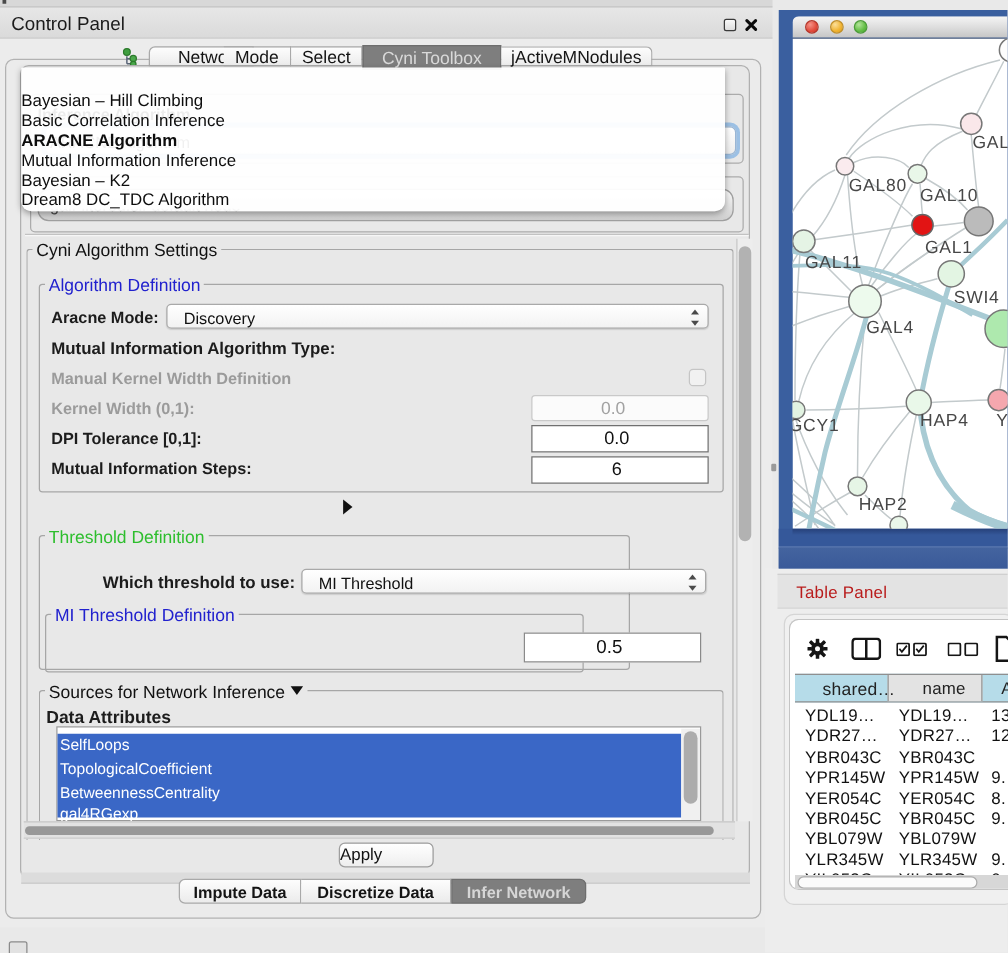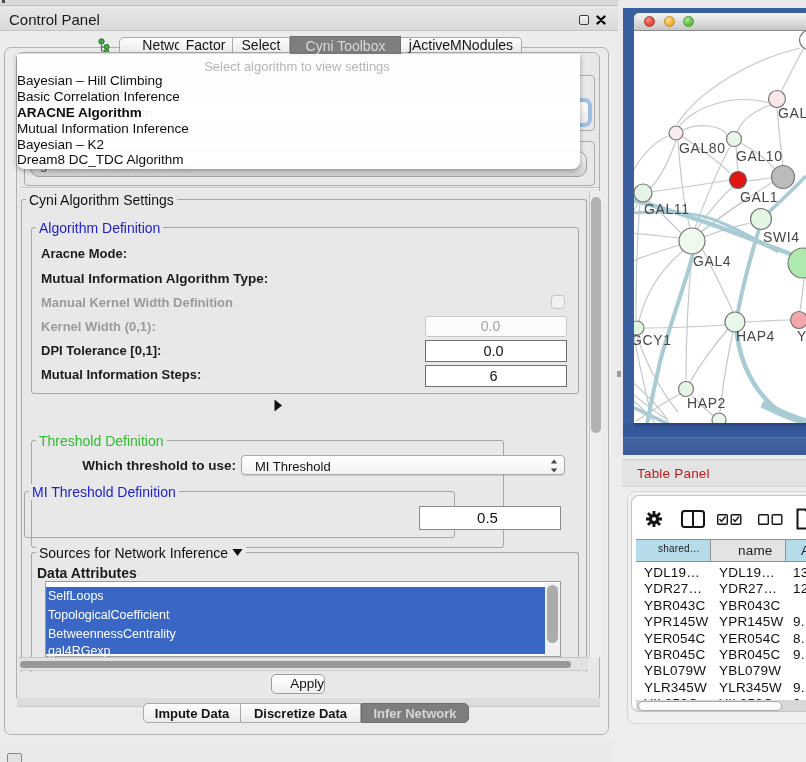--- a/index.html
+++ b/index.html
@@ -52,21 +52,21 @@
     border-radius:7px;background:#e8e8e8;"></div>
 
   <div class="tab" style="left:99px;width:84px;border-radius:5px 0 0 0;line-height:15px;margin-left:20px;">
     <span style="margin-left:14px;">Network</span></div>
   <svg class="a" style="left:98px;top:38px;" width="13" height="14" viewBox="0 0 13 14">
     <path d="M3.5 7 V13 M3.5 9 H6.5 M3.5 13 H8" stroke="#5a6577" stroke-width="1.2" fill="none"></path>
     <circle cx="3.5" cy="3.5" r="2.7" fill="#3f9e3f" stroke="#2c7a2c"></circle>
     <circle cx="8.6" cy="8.8" r="2.5" fill="#4aa84a" stroke="#2c7a2c"></circle>
     <circle cx="8.6" cy="13.2" r="2.2" fill="#4aa84a" stroke="#2c7a2c"></circle>
   </svg>
-  <div class="tab" style="left:179px;width:54px;border-left:none;line-height:15px;">Factor</div>
+  <div class="tab" style="left:179px;width:54px;border-left:none;line-height:15px;">Mode</div>
   <div class="tab" style="left:233px;width:57px;border-left:none;line-height:15px;">Select</div>
   <div class="a" style="left:290px;top:36px;width:111px;height:20px;background:#7e7e7e;
     border:1px solid #6e6e6e;font-size:14px;color:#d9d9d9;text-align:center;line-height:19px;">Cyni Toolbox</div>
   <div class="tab" style="left:401px;width:121px;border-left:none;border-radius:0 5px 0 0;line-height:15px;">jActiveMNodules</div>
 
   <div class="a" style="left:24px;top:75px;width:571px;height:56px;border:1px solid #ababab;border-radius:4px;"></div>
   <div class="a" style="left:36px;top:101px;width:553px;height:23px;border-radius:5px;
      background:linear-gradient(#fff,#ededed);border:1px solid #9ab6d4;
      box-shadow:0 0 0 3px rgba(92,159,224,0.55);"></div>
   <div class="a" style="left:24px;top:141px;width:571px;height:45px;border:1px solid #ababab;border-radius:4px;"></div>
@@ -80,48 +80,55 @@
   </div>
 
   <div class="grp a" style="left:21px;top:199px;width:566px;height:473px;border-radius:3px 3px 0 0;border-bottom:none;">
     <span class="gtit" style="color:#111;">Cyni Algorithm Settings</span>
   </div>
 
   <div class="grp a" style="left:31px;top:227px;width:548px;height:167px;">
     <span class="gtit" style="color:#2121ce;">Algorithm Definition</span>
   </div>
   <div class="lbl a" style="left:41px;top:246px;">Aracne Mode:</div>
+  <div class="combo a" style="left:133px;top:243px;width:434px;height:20px;">
+    <span>Discovery</span>
+    <svg class="carr" width="8" height="14" viewBox="0 0 8 14">
+      <path d="M4 0.5 L7.2 4.5 H0.8 Z" fill="#4a4a4a"></path>
+        <path d="M4 13.5 L7.2 9.5 H0.8 Z" fill="#4a4a4a"></path>
+      </svg>
+  </div>
   <div class="lbl a" style="left:41px;top:271px;font-size:13.5px;">Mutual Information Algorithm Type:</div>
   <div class="lbl dis a" style="left:41px;top:295px;">Manual Kernel Width Definition</div>
   <div class="a" style="left:551px;top:295px;width:14px;height:14px;border:1px solid #c5c5c5;
      border-radius:3.5px;background:#f1f1f1;"></div>
   <div class="lbl dis a" style="left:41px;top:319px;">Kernel Width (0,1):</div>
   <div class="field a" style="left:425px;top:316px;width:142px;height:21px;border:1px solid #c9c9c9;
      border-radius:3px;background:#fbfbfb;color:#a2a2a2;padding-right:11px;line-height:19px;font-size:14px;">0.0</div>
   <div class="lbl a" style="left:41px;top:343px;">DPI Tolerance [0,1]:</div>
   <div class="field a" style="left:425px;top:340px;width:142px;height:22px;padding-right:5px;line-height:20px;font-size:14.5px;">0.0</div>
   <div class="lbl a" style="left:41px;top:367px;">Mutual Information Steps:</div>
   <div class="field a" style="left:425px;top:365px;width:142px;height:22px;padding-right:5px;line-height:20px;font-size:14.5px;">6</div>
 
   <svg class="a" style="left:273px;top:399px;" width="10" height="13" viewBox="0 0 10 13">
     <path d="M1.5 0.5 L9 6.5 L1.5 12.5 Z" fill="#111"></path>
     </svg>
 
-  <div class="grp a" style="left:31px;top:440px;width:473px;height:108px;">
+  <div class="grp a" style="left:31px;top:428px;width:473px;height:108px;">
     <span class="gtit" style="color:#2dbe2d;">Threshold Definition</span>
   </div>
   <div class="lbl a" style="left:66px;top:458px;width:170px;text-align:right;font-size:13.5px;">Which threshold to use:</div>
   <div class="combo a" style="left:241px;top:455px;width:324px;height:20px;">
     <span>MI Threshold</span>
     <svg class="carr" width="8" height="14" viewBox="0 0 8 14">
       <path d="M4 0.5 L7.2 4.5 H0.8 Z" fill="#4a4a4a"></path>
         <path d="M4 13.5 L7.2 9.5 H0.8 Z" fill="#4a4a4a"></path>
       </svg>
   </div>
-  <div class="grp a" style="left:24px;top:491px;width:431px;height:47px;">
+  <div class="grp a" style="left:36px;top:491px;width:431px;height:47px;">
     <span class="gtit" style="color:#2121ce;">MI Threshold Definition</span>
   </div>
   <div class="field a" style="left:419px;top:506px;width:142px;height:24px;border:1px solid #8a8a8a;
      font-size:15px;padding-right:5px;line-height:22px;">0.5</div>
 
   <div class="grp a" style="left:31px;top:552px;width:548px;height:120px;border-bottom:none;border-radius:3px 3px 0 0;">
     <span class="gtit" style="color:#111;">Sources for Network Inference <svg width="11" height="9" viewBox="0 0 11 9" style="vertical-align:1px;">
           <path d="M0.5 1 L10.5 1 L5.5 8 Z" fill="#111"></path>
         </svg></span>
   </div>
@@ -137,40 +144,39 @@
   <div class="a" style="left:547px;top:585px;width:11px;height:58px;background:#acacac;border-radius:5.5px;"></div>
 
   <div class="a" style="left:19px;top:657px;width:569px;height:14px;background:#e2e2e2;
      border-top:1px solid #c6c6c6;border-bottom:1px solid #cbcbcb;"></div>
   <div class="a" style="left:20px;top:660.5px;width:551px;height:7.5px;background:#989898;border-radius:4px;"></div>
 
   <div class="a" style="left:589px;top:191px;width:13px;height:466px;background:#ededed;
      border-left:1px solid #c6c6c6;"></div>
   <div class="a" style="left:590.5px;top:197px;width:10.5px;height:236px;background:#b2b2b2;border-radius:5px;"></div>
 
-  <div class="a" style="left:271px;top:674px;width:54px;height:20px;border:1px solid #9e9e9e;
+  <div class="a" style="left:271px;top:674px;width:76px;height:20px;border:1px solid #9e9e9e;
      border-radius:5px;background:linear-gradient(#ffffff,#eeeeee);font-size:13.5px;color:#111;
-     text-align:right;line-height:18px;">Apply</div>
+     text-align:left;line-height:18px;">Apply</div>
   <div class="a" style="left:17px;top:698px;width:583px;height:9px;background:#dcdcdc;border-bottom:1px solid #c9c9c9;"></div>
 
   <div class="btab" style="left:143px;width:98px;border-radius:5px 0 0 5px;">Impute Data</div>
   <div class="btab" style="left:241px;width:120px;border-left:none;">Discretize Data</div>
   <div class="a" style="left:361px;top:703px;width:108px;height:20px;background:#7e7e7e;
      border:1px solid #6e6e6e;border-radius:0 5px 5px 0;font-size:13px;font-weight:bold;
      color:#d6d6d6;text-align:center;line-height:19px;">Infer Network</div>
 
   <div class="a" style="left:7px;top:753px;width:15px;height:12px;border:1.5px solid #8a8a8a;
      border-radius:2px;background:#e2e2e2;"></div>
 
   <div class="a" style="left:17px;top:54px;width:563px;height:115px;background:rgba(255,255,255,0.95);
      border-radius:1px 1px 8px 8px;box-shadow:0 2px 5px rgba(0,0,0,0.35);"></div>
   <div class="a" style="left:17px;top:54px;width:563px;height:115px;overflow:hidden;border-radius:1px 1px 8px 8px;">
     <div class="a" style="left:13px;top:30px;font-size:13px;font-weight:bold;color:rgba(0,0,0,0.07);">Inference Algorithm</div>
     <div class="a" style="left:23px;top:52px;font-size:13px;color:rgba(0,0,0,0.06);">ARACNE Algorithm</div>
-    <div class="a" style="left:130px;top:5px;width:300px;text-align:center;font-size:13px;color:#b4b4b4;">Select algorithm to view settings</div>
     <div class="prow" style="top:19px;">Bayesian – Hill Climbing</div>
     <div class="prow" style="top:35px;">Basic Correlation Inference</div>
     <div class="prow" style="top:51px;font-weight:bold;">ARACNE Algorithm</div>
     <div class="prow" style="top:67px;">Mutual Information Inference</div>
     <div class="prow" style="top:83px;">Bayesian – K2</div>
     <div class="prow" style="top:98px;">Dream8 DC_TDC Algorithm</div>
   </div>
 
 </div>
 <div class="a" style="left:616.5px;top:371px;width:4px;height:6px;background:#9a9a9a;border-radius:1px;"></div>
@@ -320,21 +326,21 @@
       <rect x="14.2" y="0.7" width="9.6" height="9.6" rx="1" fill="none" stroke="#151515" stroke-width="1.4"></rect>
     </svg>
     <svg class="a" style="left:164px;top:12px;" width="15" height="22" viewBox="0 0 15 22">
       <path d="M1.5 1.5 H9 L14.5 7 V20.5 H1.5 Z" fill="none" stroke="#151515" stroke-width="2"></path>
     </svg>
 
     <div class="a" style="left:4px;top:42.5px;width:177px;height:23.5px;background:#b6dce9;
        border-top:1px solid #8f8f8f;border-bottom:1px solid #8f8f8f;"></div>
     <div class="a" style="left:78px;top:43.5px;width:76px;height:21.5px;background:#e3e3e3;
        border-left:1px solid #949494;border-right:1px solid #949494;"></div>
-    <div class="cell" style="left:26px;top:46.5px;font-size:10px;color:#222;">shared…</div>
+    <div class="cell" style="left:26px;top:46.5px;font-size:14px;color:#222;">shared…</div>
     <div class="cell" style="left:106px;top:46.5px;font-size:13.5px;color:#222;">name</div>
     <div class="cell" style="left:169px;top:46.5px;font-size:13.5px;color:#222;">A</div>
 
     <div id="rows">
         <div class="cell" style="left:12px;top:69.0px;">YDL19…</div>
         <div class="cell" style="left:87px;top:69.0px;">YDL19…</div>
         <div class="cell" style="left:161px;top:69.0px;">13</div>
         <div class="cell" style="left:12px;top:85.4px;">YDR27…</div>
         <div class="cell" style="left:87px;top:85.4px;">YDR27…</div>
         <div class="cell" style="left:161px;top:85.4px;">12</div>

